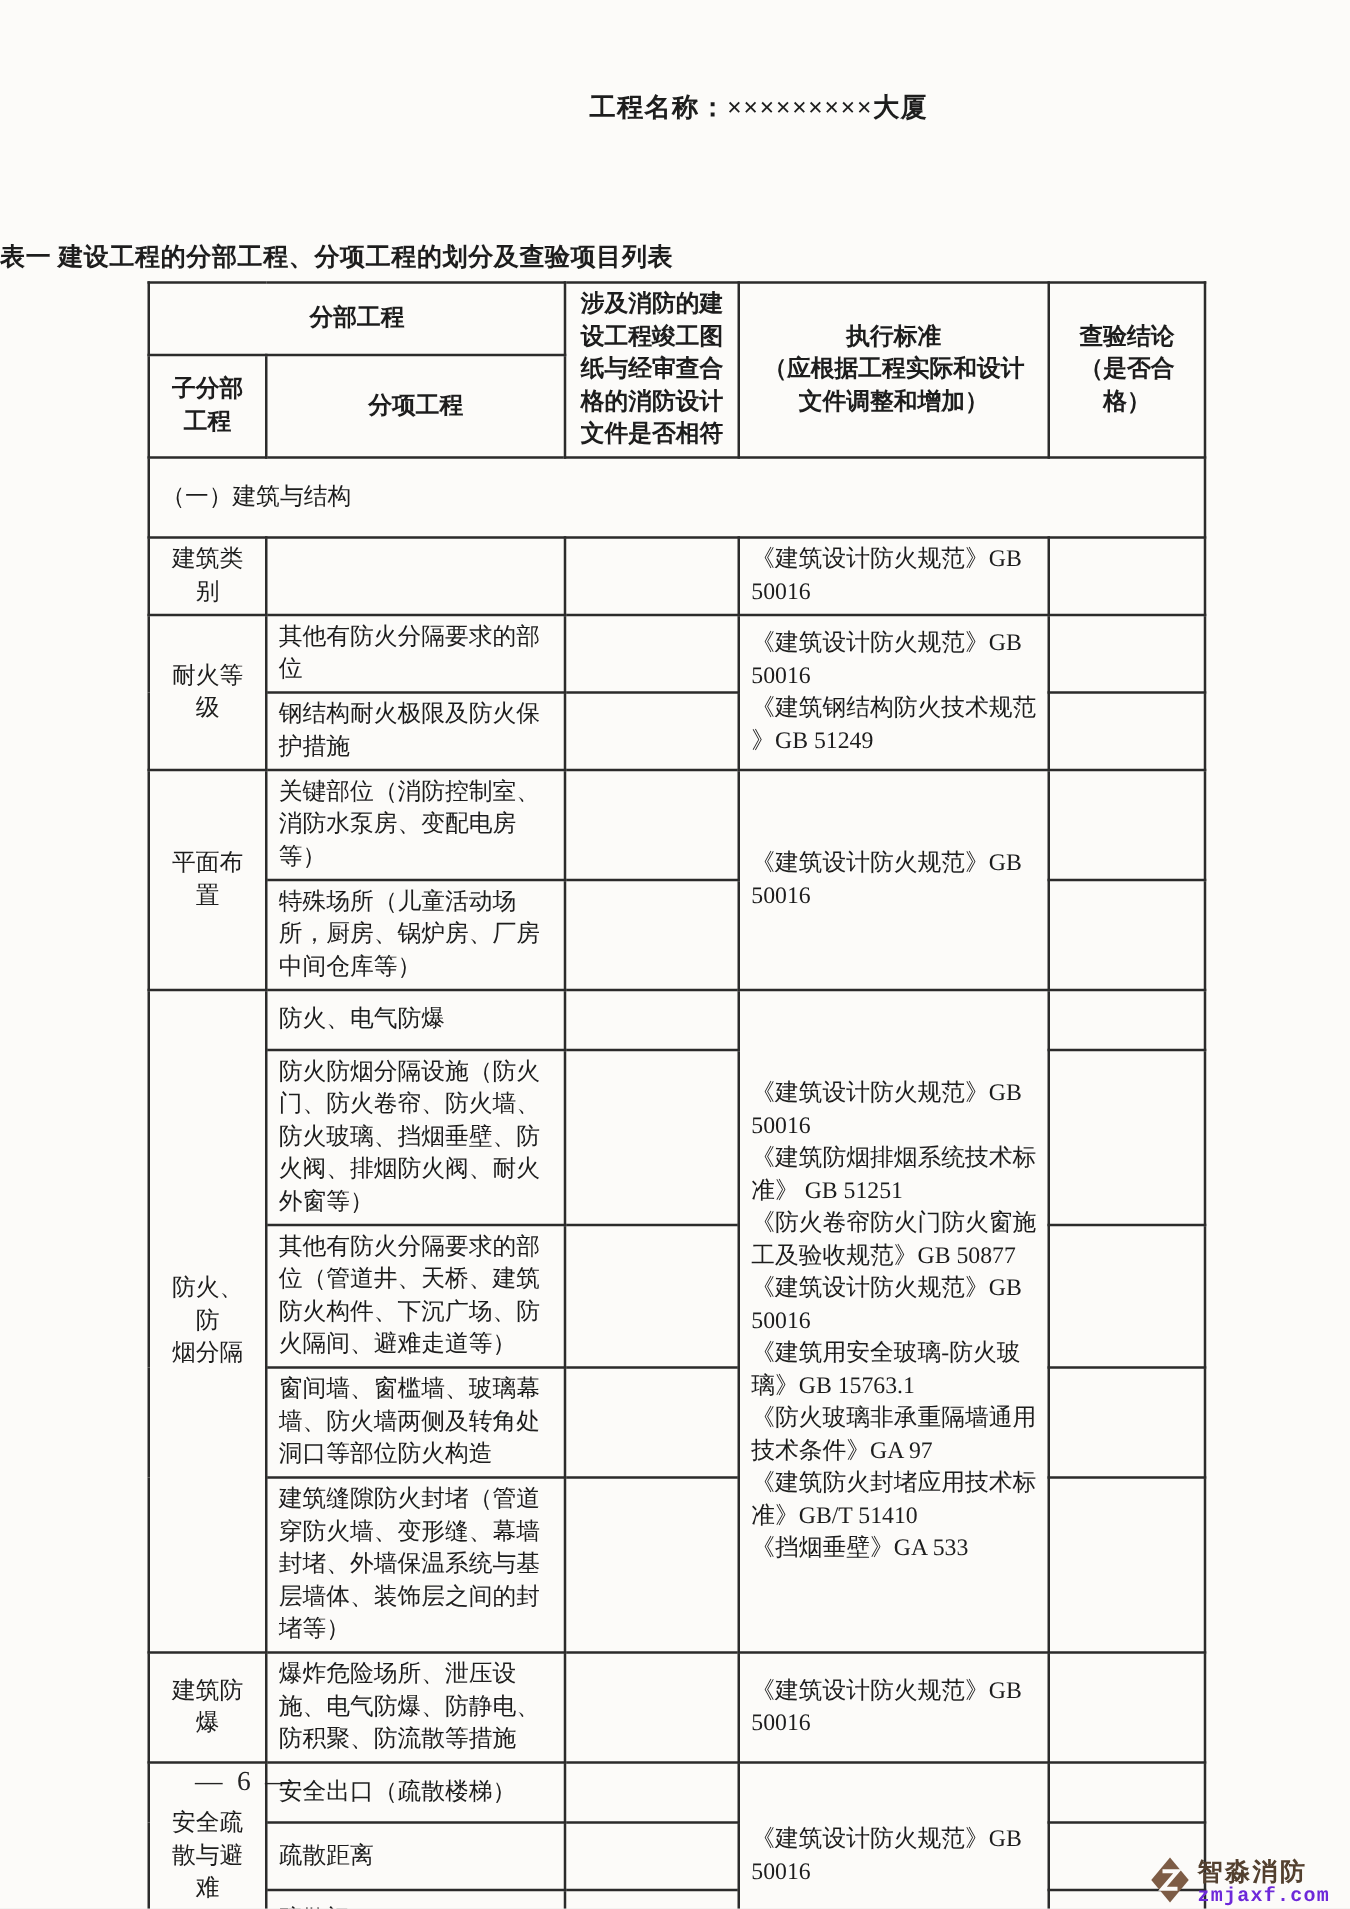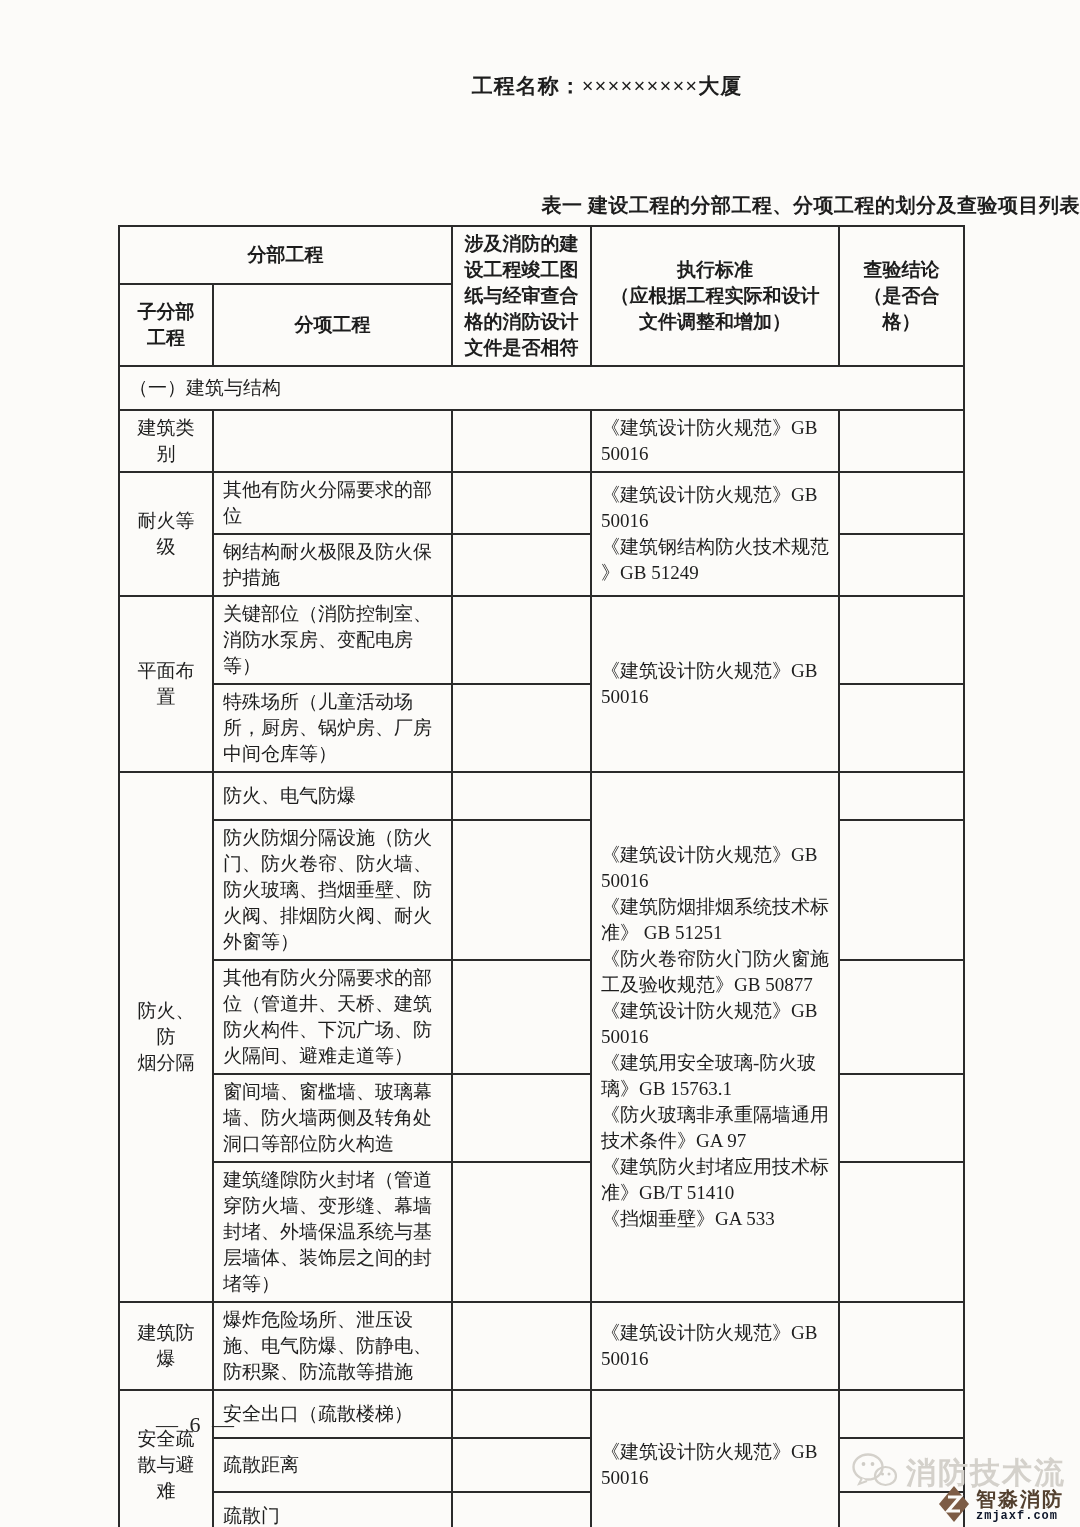--- a/index.html
+++ b/index.html
@@ -17,21 +17,21 @@
     text-align:center;padding-left:134px;
     font-size:21px;font-weight:bold;letter-spacing:1px;
   }
   .doc-title{
     position:absolute;top:106px;left:0;right:0;
     text-align:center;padding-left:72px;
     font-size:24px;font-weight:bold;letter-spacing:1px;
   }
   .table-caption{
     position:absolute;top:192px;left:0;right:0;
-    text-align:right;padding-left:72px;
+    text-align:left;
     font-size:20px;font-weight:bold;letter-spacing:0.5px;
   }
   table.insp{
     position:absolute;left:118px;top:225px;
     width:845px;
     border-collapse:collapse;
     table-layout:fixed;
   }
   table.insp td{
     border:2px solid #2b2b2b;
@@ -61,21 +61,21 @@
   .wm-brand{
     position:absolute;top:1484px;right:16px;
     display:flex;align-items:center;gap:5px;
   }
   .wm-brand-texts{display:flex;flex-direction:column;line-height:1.05;justify-content:flex-end;}
   .wm-brand-name{
     font-size:20px;font-weight:bold;color:#53402f;letter-spacing:2px;
     font-family:"Liberation Sans","DejaVu Sans",sans-serif;
   }
   .wm-brand-url{
-    font-size:12px;font-weight:bold;color:#0f172a;letter-spacing:1px;
+    font-size:16px;font-weight:bold;color:#6d28d9;letter-spacing:1px;
     font-family:"Liberation Mono","DejaVu Sans Mono",monospace;
   }
 </style>
 </head>
 <body>
 
 <div class="page">
 
   <div class="project-line">工程名称：×××××××××大厦</div>
   <div class="table-caption">表一  建设工程的分部工程、分项工程的划分及查验项目列表</div>
@@ -102,21 +102,21 @@
 文件调整和增加）</td>
         <td class="hc" rowspan="2">查验结论
 （是否合格）</td>
       </tr>
       <tr style="height:74px">
         <td class="hc">子分部
 工程</td>
         <td class="hc">分项工程</td>
       </tr>
 
-      <tr style="height:44px">
+      <tr style="height:64px">
         <td class="section-cell" colspan="5">（一）建筑与结构</td>
       </tr>
 
       <tr style="height:55px">
         <td class="name">建筑类
 别</td>
         <td class="item"></td>
         <td></td>
         <td class="std">《建筑设计防火规范》GB 50016</td>
         <td></td>
@@ -213,34 +213,20 @@
       <tr style="height:48px">
         <td class="item">疏散门</td>
         <td></td>
         <td></td>
       </tr>
     </tbody>
   </table>
 
   <div class="page-number">— 6 —</div>
 
-  <div class="wm-channel">
-    <span>
-      <svg width="46" height="38" viewBox="0 0 46 38">
-        <ellipse cx="16" cy="15" rx="14.5" ry="12.5" fill="none" stroke="#d4d1cb" stroke-width="2.4"></ellipse>
-        <path d="M10 26 l-3 6 l8 -3" fill="#fcfbf9" stroke="#d4d1cb" stroke-width="2"></path>
-        <circle cx="11.5" cy="12" r="1.9" fill="#cfccc6"></circle>
-        <circle cx="20.5" cy="12" r="1.9" fill="#cfccc6"></circle>
-        <ellipse cx="33.5" cy="24" rx="10.5" ry="9" fill="none" stroke="#d4d1cb" stroke-width="2.2"></ellipse>
-        <circle cx="30.5" cy="22" r="1.5" fill="#cfccc6"></circle>
-        <circle cx="37" cy="22" r="1.5" fill="#cfccc6"></circle>
-      </svg>
-    </span>
-    <span class="wm-channel-text">消防技术流</span>
-  </div>
 
   <div class="wm-brand">
     <span>
       <svg width="34" height="40" viewBox="0 0 34 40">
         <path d="M17 2 L32 20 L17 38 L2 20 Z" fill="#7d5c45"></path>
         <path d="M11 13 h12 l-12 14 h12" stroke="#fcfbf9" stroke-width="3.2" fill="none"></path>
       </svg>
     </span>
     <span class="wm-brand-texts">
       <span class="wm-brand-name">智淼消防</span>

